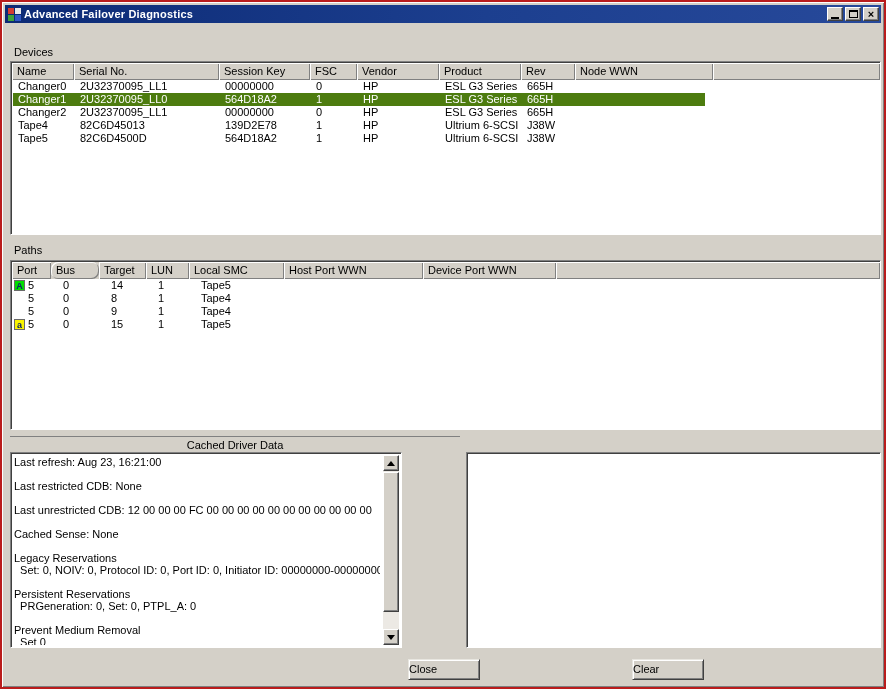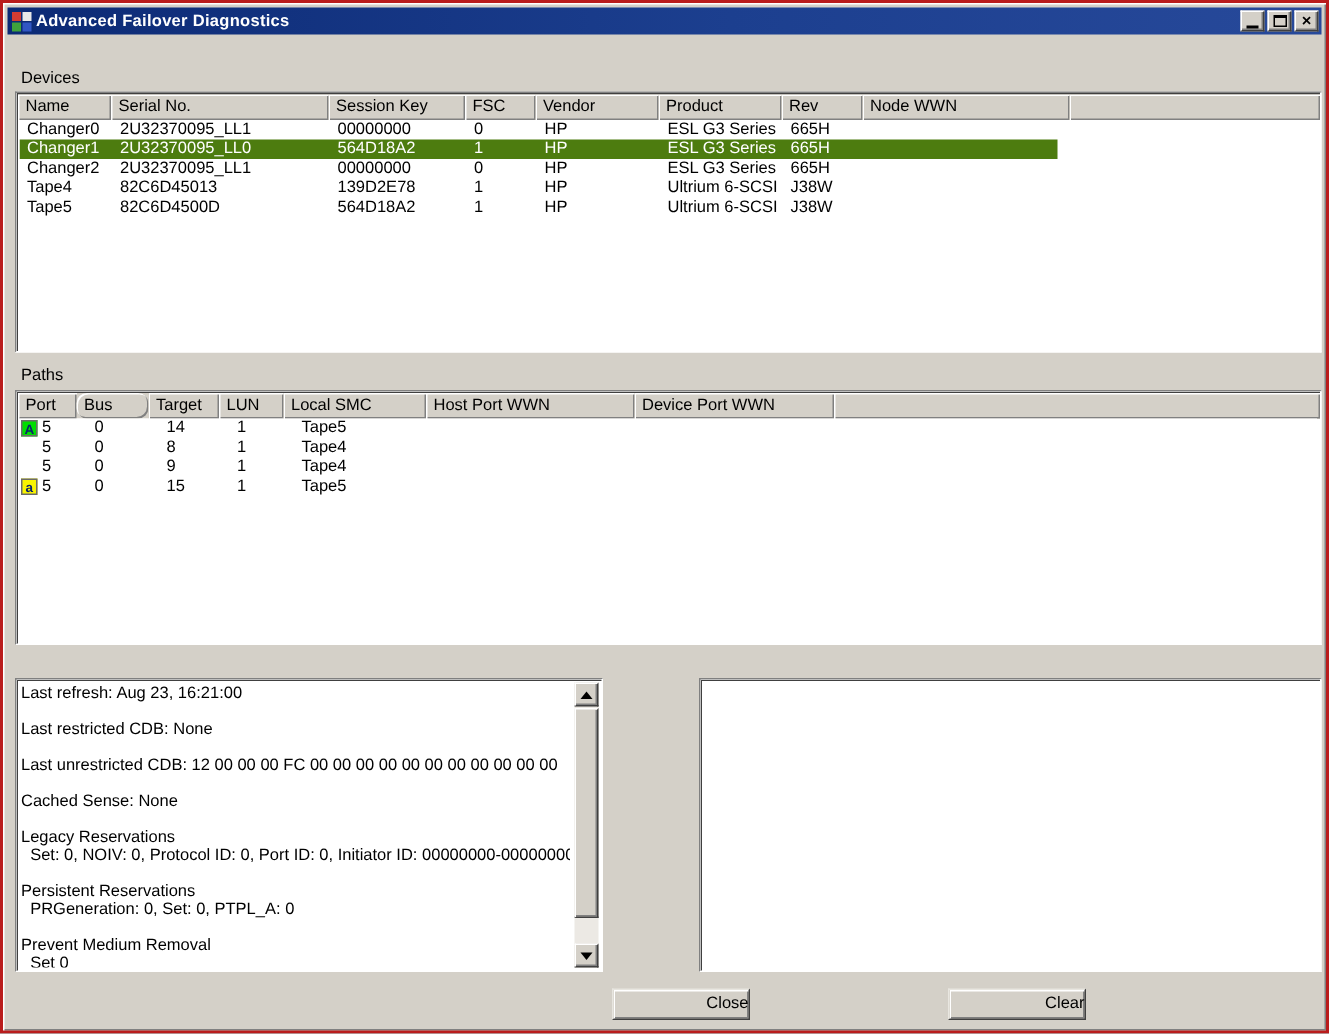--- a/index.html
+++ b/index.html
@@ -98,25 +98,25 @@
   .sb-down{bottom:0;}
   .tri-up{width:0;height:0;border-left:4px solid transparent;border-right:4px solid transparent;border-bottom:5px solid #000;}
   .tri-down{width:0;height:0;border-left:4px solid transparent;border-right:4px solid transparent;border-top:5px solid #000;}
   .sb-thumb{
     position:absolute;left:0;top:17px;width:16px;height:140px;background:#d4d0c8;
     border:1px solid;border-color:#ffffff #404040 #404040 #ffffff;
     box-shadow:inset -1px -1px 0 #808080;
   }
   
   .btn{
-    position:absolute;top:657px;width:92px;height:21px;background:#d4d0c8;
+    position:absolute;top:657px;width:72px;height:21px;background:#d4d0c8;
     border:1px solid;border-color:#e8e6e0 #404040 #404040 #e8e6e0;
     box-shadow:inset 1px 1px 0 #ffffff, inset -1px -1px 0 #808080;
     font-family:"Liberation Sans","DejaVu Sans",sans-serif;font-size:11px;
-    text-align:right;padding-top:3px;cursor:default;
+    text-align:left;padding-top:3px;cursor:default;
   }
   .btn-close{left:406px;}
   .btn-clear{left:630px;}
 </style>
 </head>
 <body>
 
 <div class="window">
 
   <div class="titlebar">
@@ -267,20 +267,21 @@
           <div class="cell" style="width: 48px;">0</div>
           <div class="cell" style="width: 47px;">15</div>
           <div class="cell" style="width: 43px;">1</div>
           <div class="cell" style="width: 95px;">Tape5</div>
           <div class="cell" style="width: 139px;"></div>
           <div class="cell" style="width: 133px;"></div>
         </div>
       </div>
   </div>
 
+  <div class="band band-cached">Cached Driver Data</div>
 
   <div class="pane pane-cached">
     <div class="pane-text" id="cached-lines">Last refresh: Aug 23, 16:21:00
 
 Last restricted CDB: None
 
 Last unrestricted CDB: 12 00 00 00 FC 00 00 00 00 00 00 00 00 00 00 00
 
 Cached Sense: None
 

